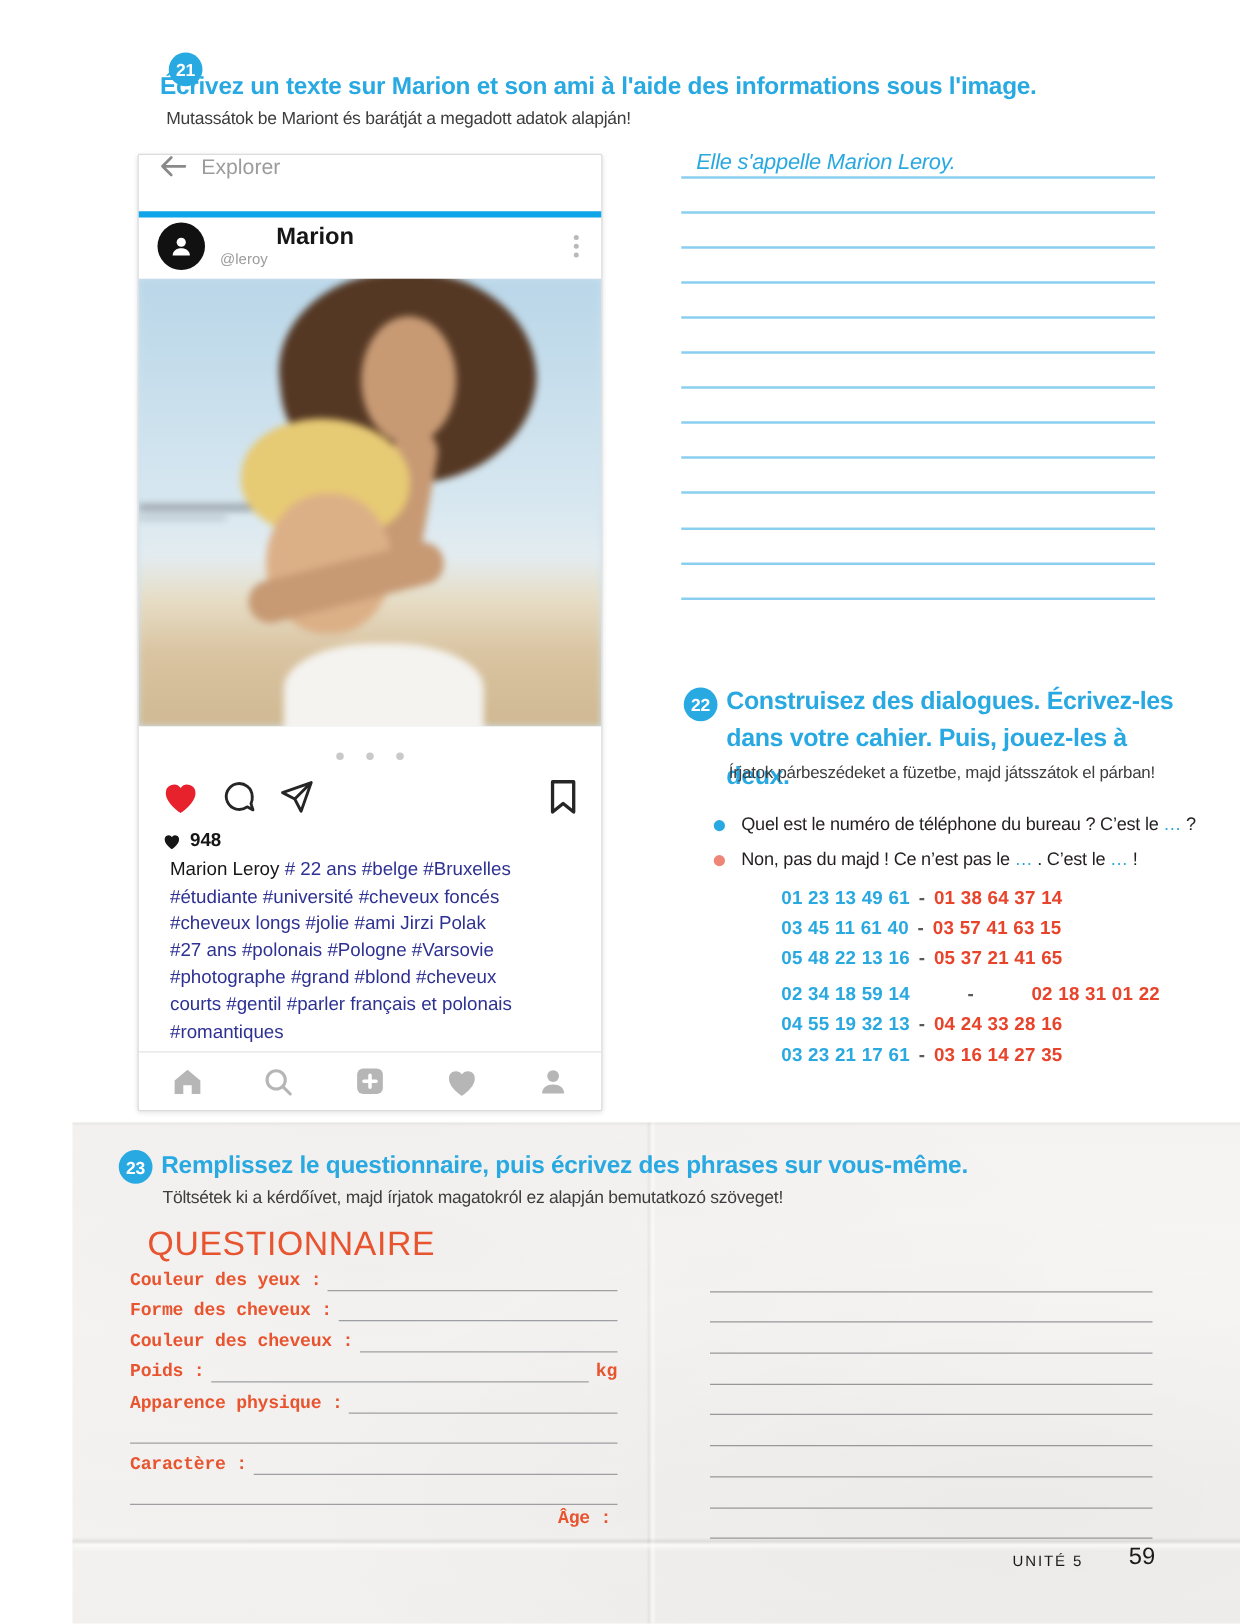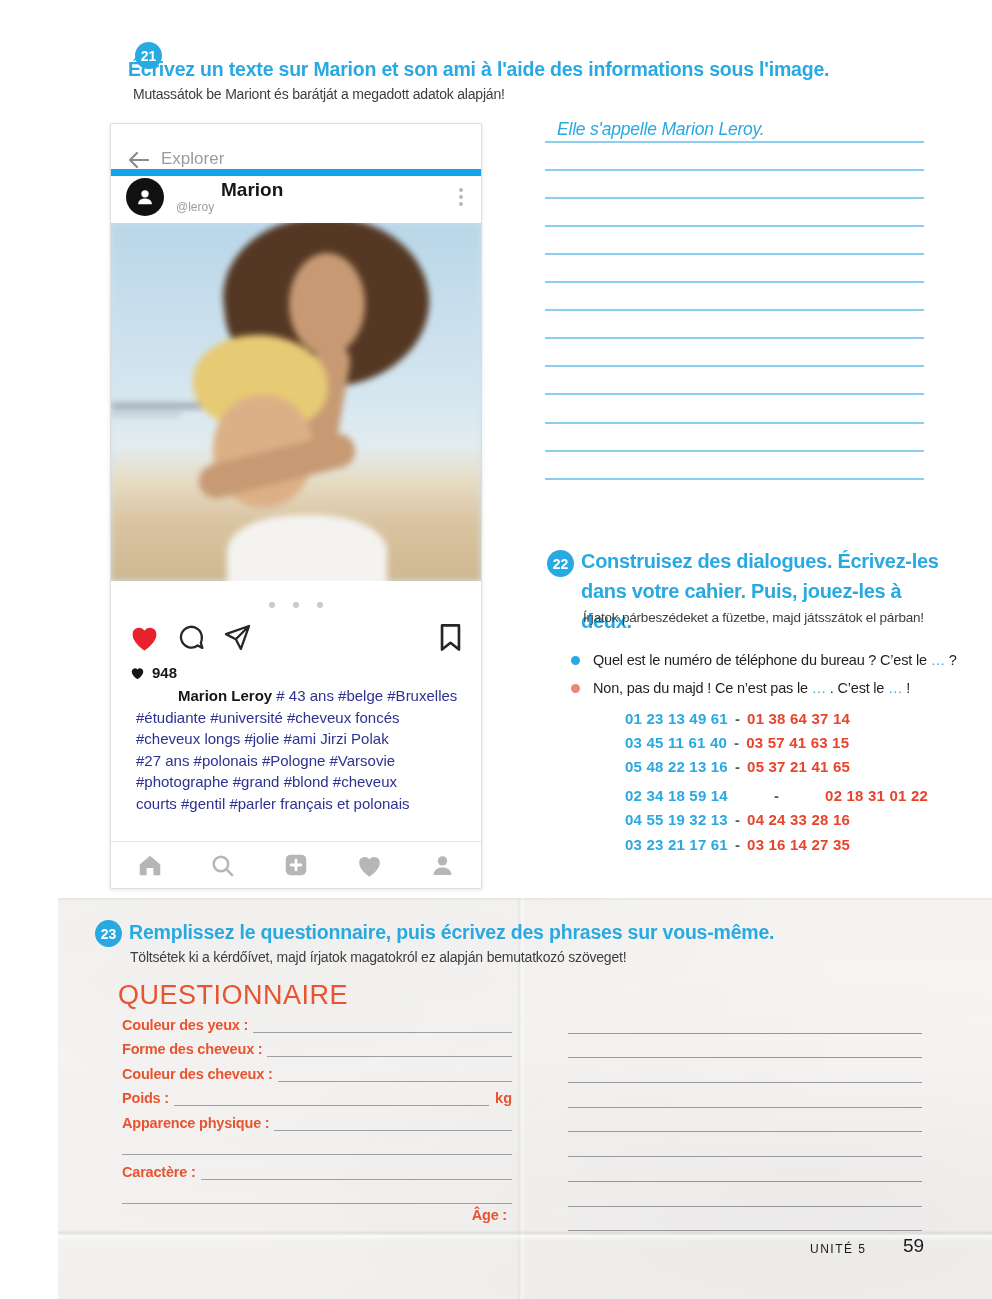--- a/index.html
+++ b/index.html
@@ -22,21 +22,21 @@
 
   
   .ig-card{
     left:110px;top:123px;width:372px;height:766px;
     background:#fff;border:1px solid #dcdcdc;border-radius:2px;
     box-shadow:0 1px 4px rgba(0,0,0,0.10);
     box-sizing:border-box;
   }
   .ig-header{
     position:absolute;left:0;top:0;right:0;height:45px;
-    border-bottom:7px solid #0ea5e9;display:flex;align-items:flex-end;
+    border-bottom:5px solid #0ea5e9;display:flex;align-items:flex-start;
   }
   .ig-back{margin-left:16px;display:flex;align-items:center;cursor:pointer;}
   .ig-screen-title{margin-left:12px;color:#9c9c9c;font-size:17px;}
   .ig-profile{position:absolute;left:0;top:46px;right:0;height:54px;display:flex;align-items:center;}
   .ig-avatar{
     margin-left:15px;width:38px;height:38px;border-radius:50%;background:#111;
     display:flex;align-items:center;justify-content:center;flex:0 0 auto;
   }
   .ig-names{margin-left:12px;line-height:1.15;}
   .ig-username{font-size:19px;font-weight:bold;color:#161616;margin-left:45px;}
@@ -57,21 +57,21 @@
   .ph-girl-arm{left:86px;top:226px;width:160px;height:34px;background:#c79a74;border-radius:18px;transform:rotate(-14deg);}
   .ph-girl-arm2{left:196px;top:120px;width:36px;height:120px;background:#c79a74;border-radius:18px;transform:rotate(10deg);}
   .ph-white-top{left:116px;top:292px;width:160px;height:80px;background:#f4f3f0;border-radius:45% 45% 0 0;}
 
   .ig-dots{position:absolute;left:0;top:478px;width:100%;display:flex;justify-content:center;gap:18px;}
   .ig-dots i{width:6px;height:6px;border-radius:50%;background:#c9c9c9;}
   .ig-actions{position:absolute;left:18px;top:494px;right:18px;height:38px;display:flex;align-items:center;gap:17px;}
   .ig-actions .spacer{margin-left:auto;}
   .ig-likes{position:absolute;left:19px;top:540px;display:flex;align-items:center;gap:7px;font-size:15px;font-weight:bold;color:#161616;}
   .ig-caption{position:absolute;left:25px;top:561px;width:335px;font-size:15px;line-height:21.6px;color:#2e3192;font-weight:500;}
-  .ig-caption .author{color:#161616;font-weight:bold;margin-left:42px;}
+  .ig-caption .author{color:#161616;font-weight:normal;}
   .ig-nav{
     position:absolute;left:0;right:0;bottom:0;height:46px;border-top:1px solid #e3e3e3;
     display:flex;align-items:center;justify-content:space-between;padding:0 26px;
   }
   .icon-btn{cursor:pointer;display:flex;align-items:center;}
 
   
   .rules21{left:545px;top:115px;width:379px;}
   .rule{height:28.05px;border-bottom:2px solid #8bcff0;box-sizing:border-box;position:relative;}
   .rule .answer-text{
@@ -98,21 +98,21 @@
     left:58px;top:898px;width:934px;height:401px;
     background:
       linear-gradient(180deg, rgba(0,0,0,0.05) 0px, rgba(255,255,255,0) 3px),
       linear-gradient(180deg, rgba(255,255,255,0) 332px, rgba(0,0,0,0.07) 335px, rgba(255,255,255,0.65) 338px, rgba(255,255,255,0) 343px),
       linear-gradient(90deg, rgba(255,255,255,0) 459px, rgba(0,0,0,0.045) 461px, rgba(255,255,255,0.5) 464px, rgba(255,255,255,0) 467px),
       radial-gradient(ellipse at 25% 30%, rgba(0,0,0,0.025), rgba(0,0,0,0) 60%),
       radial-gradient(ellipse at 80% 75%, rgba(0,0,0,0.03), rgba(0,0,0,0) 55%),
       linear-gradient(180deg,#f4f3f1 0%,#f7f6f4 40%,#f3f2f0 75%,#f1f0ee 100%);
   }
   .q-title{left:118px;top:980px;color:#e8542f;font-size:27px;letter-spacing:0.5px;font-weight:500;}
-  .q-fields{left:122px;top:1008px;width:390px;}
+  .q-fields{left:104px;top:1008px;width:390px;font-family:Liberation Mono, monospace;}
   .q-row{display:flex;align-items:flex-end;height:24.5px;}
   .q-label{color:#e8542f;font-size:14.5px;font-weight:bold;white-space:nowrap;letter-spacing:-0.2px;padding-right:5px;}
   .q-line{flex:1;border-bottom:1px solid #9d9fa2;height:100%;}
   .q-suffix{color:#e8542f;font-size:14.5px;font-weight:bold;padding-left:6px;}
   .q-right{left:568px;top:1009px;width:354px;}
   .q-rline{height:23.7px;border-bottom:1px solid #98989a;}
 
   .footer-unit{left:810px;top:1242px;font-size:12px;letter-spacing:1.5px;color:#1a1a1a;}
   .footer-page{left:903px;top:1235px;font-size:19px;color:#1a1a1a;}
 </style>
@@ -197,26 +197,27 @@
   </div>
 
   <div class="ig-likes">
     <svg width="15" height="14" viewBox="0 0 24 22">
       <path d="M12 21S2.8 15.2 2.8 8.6a5.1 5.1 0 0 1 9.2-3.1A5.1 5.1 0 0 1 21.2 8.6C21.2 15.2 12 21 12 21z" fill="#161616"></path>
     </svg>
     <span>948</span>
   </div>
 
   <div class="ig-caption">
-    <div><span class="author">Marion Leroy</span><span> # 43 ans #belge #Bruxelles</span></div>
+    <div><span class="author">Marion Leroy</span><span> # 22 ans #belge #Bruxelles</span></div>
     <div>#étudiante #université #cheveux foncés</div>
     <div>#cheveux longs #jolie #ami Jirzi Polak</div>
     <div>#27 ans #polonais #Pologne #Varsovie</div>
     <div>#photographe #grand #blond #cheveux</div>
     <div>courts #gentil #parler français et polonais</div>
+    <div>#romantiques</div>
   </div>
 
   <div class="ig-nav">
     <span class="icon-btn">
       <svg width="26" height="25" viewBox="0 0 24 23">
           <path d="M2.5 10.5 12 2.5l9.5 8v10h-6.4v-6.6h-6.2v6.6H2.5z" fill="#b6b6b6"></path>
         </svg>
     </span>
     <span class="icon-btn">
       <svg width="25" height="25" viewBox="0 0 24 24">

